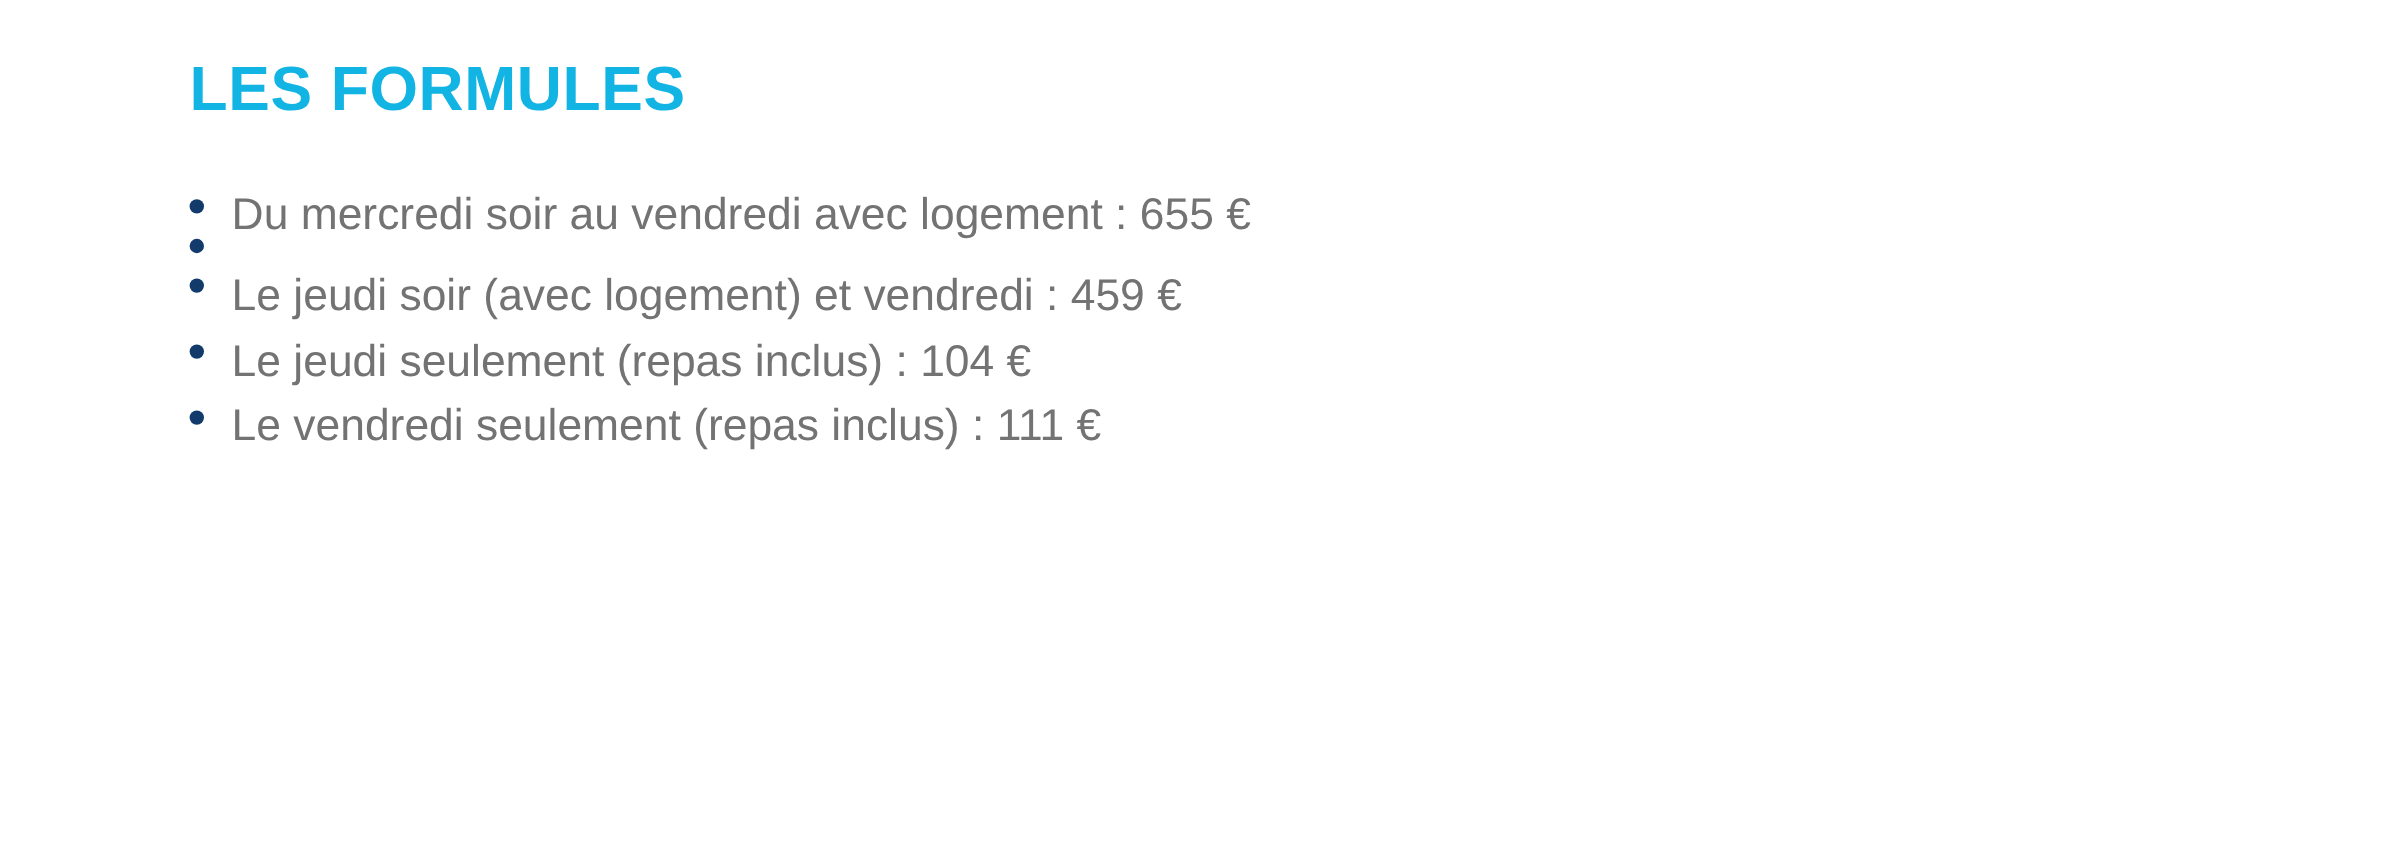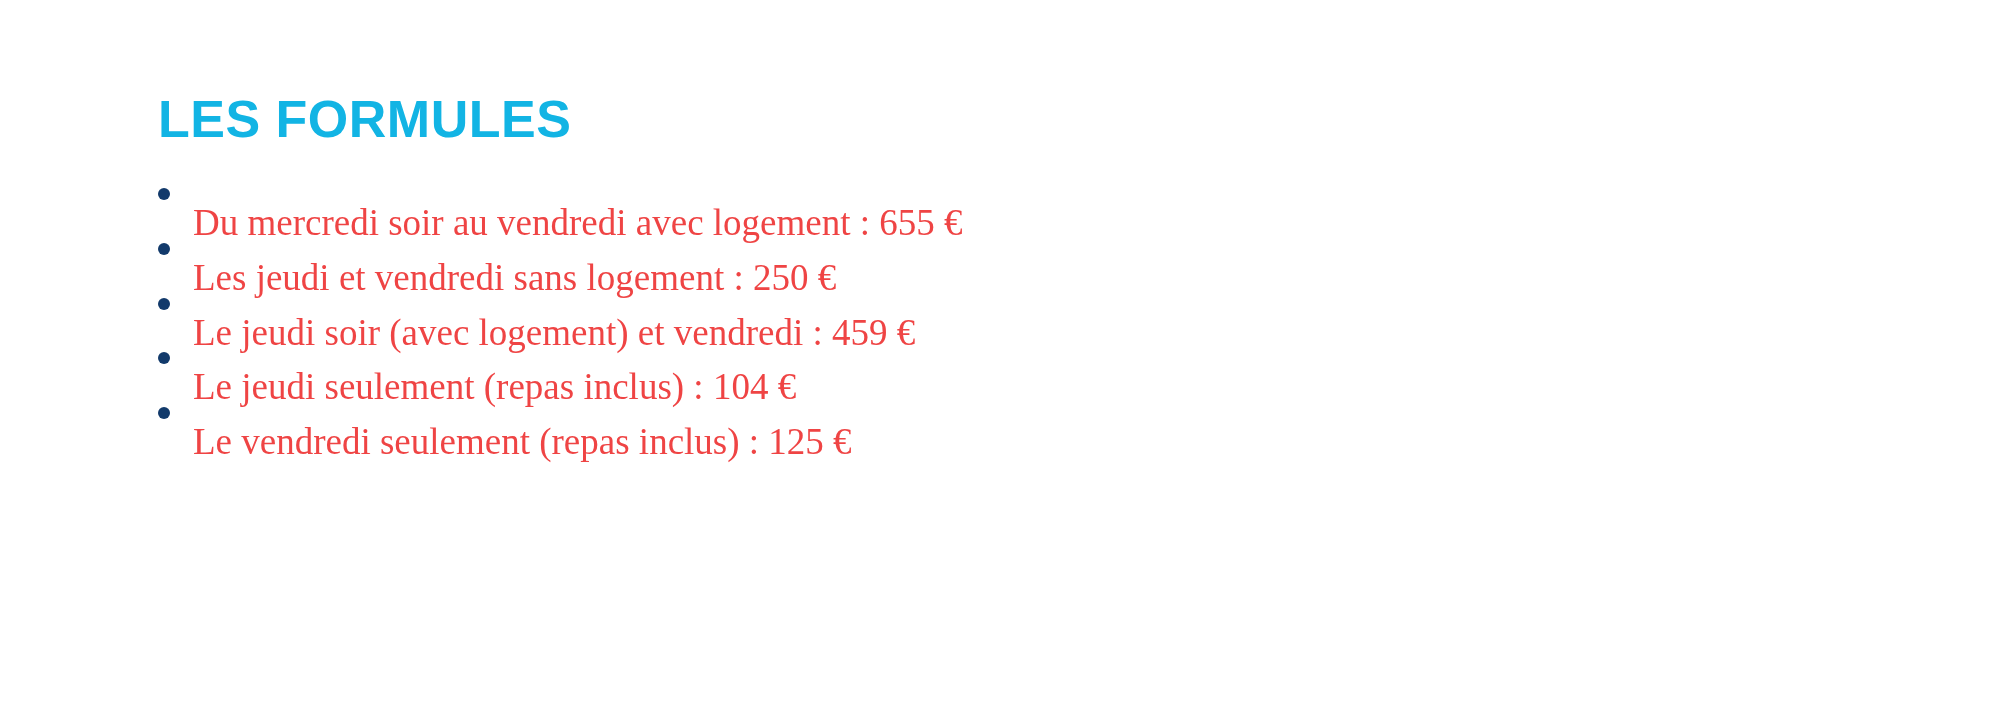--- a/index.html
+++ b/index.html
@@ -12,43 +12,43 @@
     height: 713px;
     font-family: "Liberation Sans", sans-serif;
     overflow: hidden;
   }
   .page {
     position: relative;
     width: 2000px;
     height: 713px;
     background: #ffffff;
     box-sizing: border-box;
-    padding: 91px 0 0 158px;
+    padding: 47px 0 0 158px;
   }
   .section-title {
     font-size: 52px;
     font-weight: bold;
     letter-spacing: 0.5px;
     color: #12b4e4;
     margin: 0 0 48px 0;
     line-height: 1.1;
     font-family: "Liberation Sans", sans-serif;
   }
   .formula-list {
     list-style: none;
     margin: 0;
     padding: 0;
   }
   .formula-item {
     display: flex;
-    align-items: flex-start;
-    color: #ef4444;
+    align-items: center;
+    color: #737373;
     font-size: 37px;
     line-height: 1.48;
-    font-family: Liberation Serif, serif;
+    font-family: Liberation Sans, sans-serif;
     white-space: nowrap;
   }
   .bullet {
     display: inline-block;
     width: 12px;
     height: 12px;
     border-radius: 50%;
     background: #123a6b;
     margin-right: 23px;
     flex: 0 0 auto;
@@ -65,28 +65,27 @@
 <div class="page">
   <h2 class="section-title">LES FORMULES</h2>
 
   <ul class="formula-list">
     <li class="formula-item">
       <span class="bullet"></span>
       <span class="item-text">Du mercredi soir au vendredi avec logement : 655 €</span>
     </li>
     <li class="formula-item">
       <span class="bullet"></span>
-      <span class="item-text">Les jeudi et vendredi sans logement : 250 €</span>
     </li>
     <li class="formula-item">
       <span class="bullet"></span>
       <span class="item-text">Le jeudi soir (avec logement) et vendredi : 459 €</span>
     </li>
     <li class="formula-item">
       <span class="bullet"></span>
       <span class="item-text">Le jeudi seulement (repas inclus) : 104 €</span>
     </li>
     <li class="formula-item">
       <span class="bullet"></span>
-      <span class="item-text">Le vendredi seulement (repas inclus) : 125 €</span>
+      <span class="item-text">Le vendredi seulement (repas inclus) : 111 €</span>
     </li>
   </ul>
 </div>
 
 </body></html>

